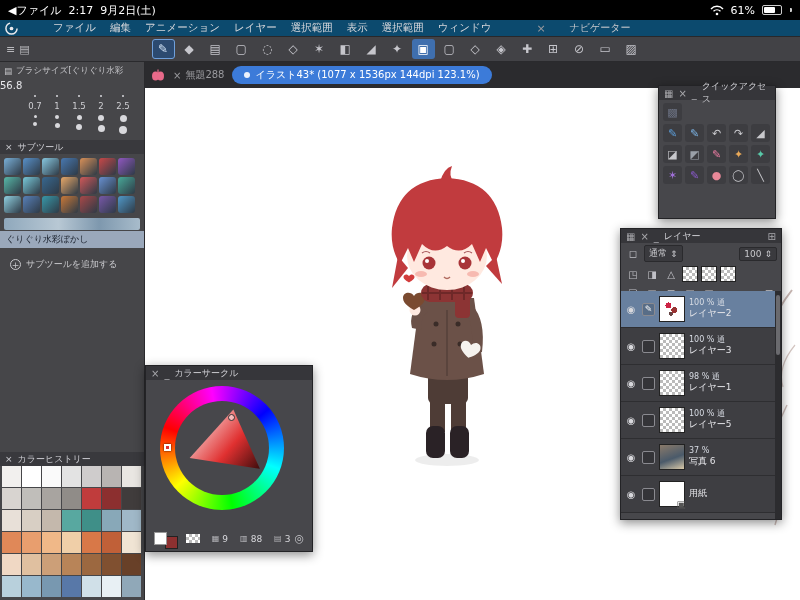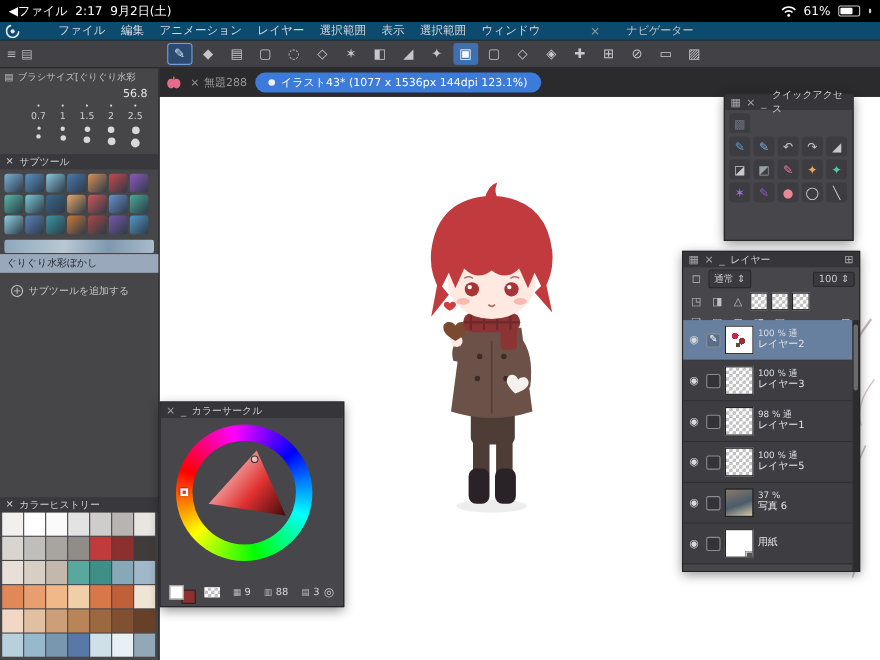--- a/index.html
+++ b/index.html
@@ -55,21 +55,21 @@
   
   .panel { background:#47474b; border:1px solid #232326; box-shadow:0 3px 10px rgba(0,0,0,.45); z-index:12; }
   .phead { background:#36363a; color:#cfcfd4; font-size:9px; height:14px;
     display:flex; align-items:center; gap:5px; padding:0 5px; }
   .phead .wc { color:#a8a8ac; font-size:10px; }
 
   
   .left-panel { left:0; top:62px; width:145px; height:538px; background:#464649;
     border-right:1px solid #2a2a2d; z-index:11; color:#cfcfd4; }
   .bp-head { display:flex; align-items:center; gap:4px; font-size:8.5px; padding:3px 4px; color:#c4c4c8; }
-  .bp-value { text-align:right; font-size:10px; padding:0 10px 2px 0; color:#e8e8ec; }
+  .bp-value { font-size:10px; padding:0 10px 2px 0; color:#e8e8ec; }
   #size-grid { display:flex; justify-content:center; padding:2px 10px 6px 24px; }
   .size-col { display:flex; flex-direction:column; align-items:center; gap:4px; width:22px; }
   .size-col .lbl { font-size:8.5px; color:#d0d0d4; }
   .dot { background:#d8d8dc; border-radius:50%; }
   .sect-head { background:#39393d; height:14px; display:flex; align-items:center; gap:5px;
     padding:0 5px; font-size:9px; color:#cfcfd4; }
   #subtool-grid { display:flex; flex-wrap:wrap; gap:2px; padding:4px; }
   .st-icon { width:17px; height:17px; border-radius:3px; }
   .st-preview { height:12px; margin:1px 4px; border-radius:2px;
     background:linear-gradient(90deg,#8fa8bc,#b8c8d4 40%,#7e98ae 70%,#a8bccb); }

